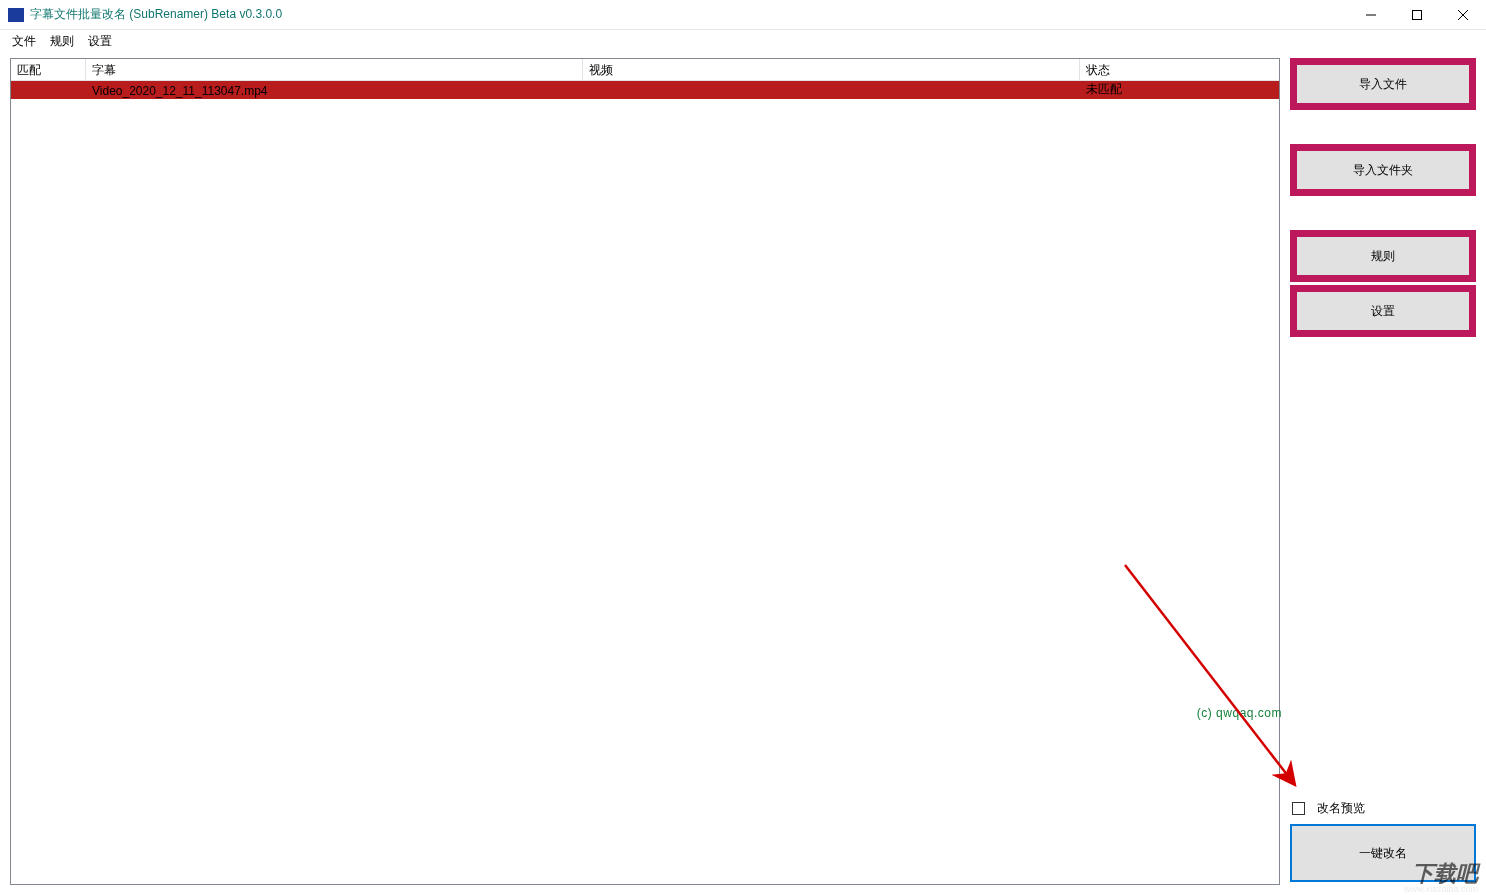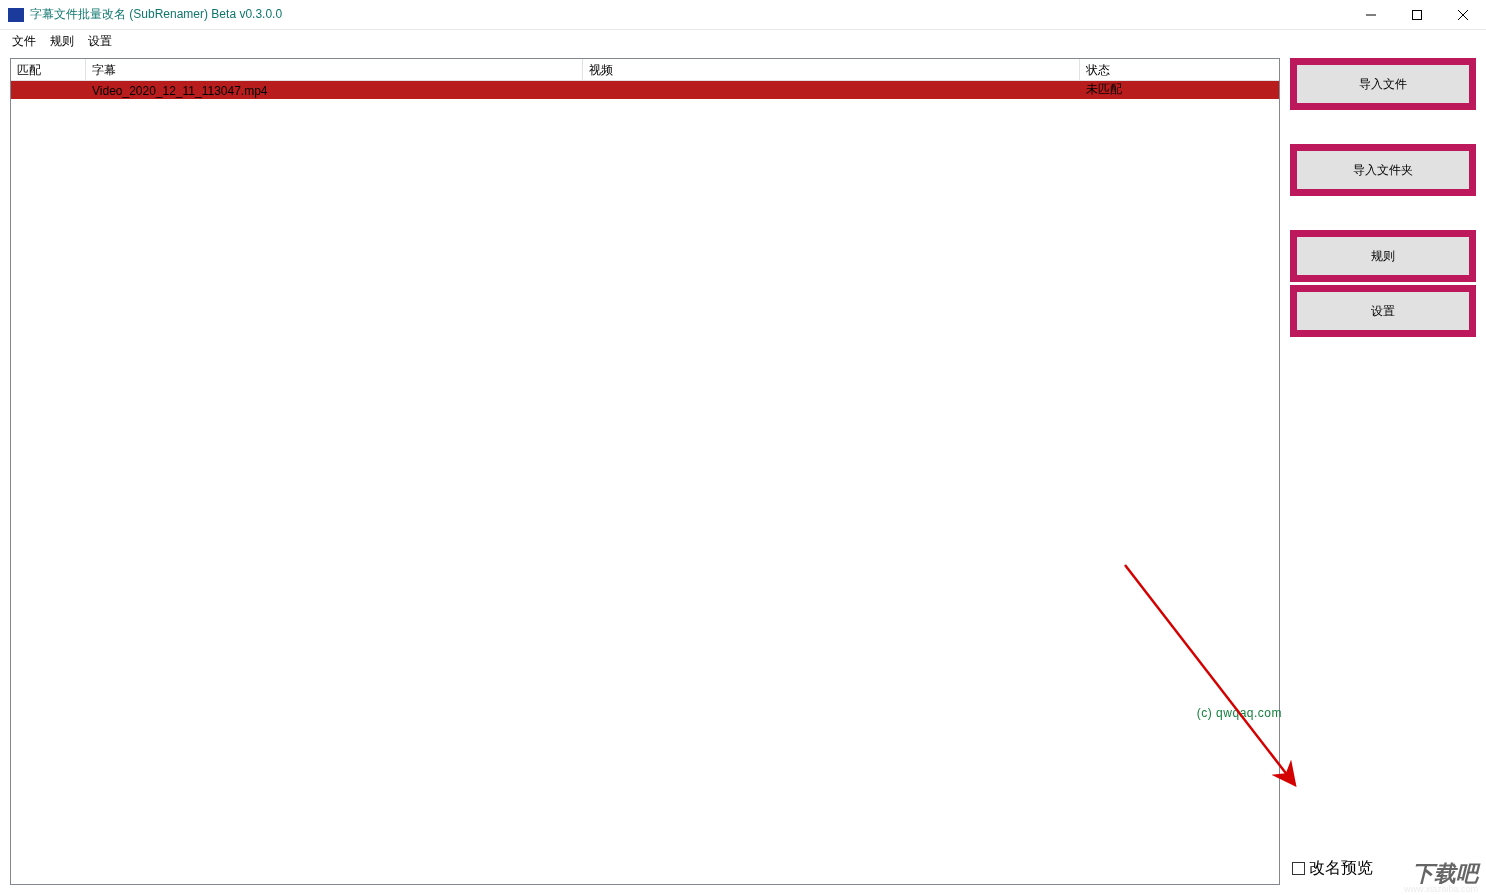--- a/index.html
+++ b/index.html
@@ -107,23 +107,23 @@
       color: #000;
     }
     .side-btn.primary {
       border: 2px solid #0078d7;
       height: 58px;
     }
     .spacer-flex { flex: 1; }
     .checkbox-row {
       display: flex;
       align-items: center;
-      font-size: 16px;
+      font-size: 12px;
       padding: 4px 2px 6px 2px;
-      gap: 4px;
+      gap: 12px;
     }
     .chk {
       width: 13px; height: 13px;
       border: 1px solid #333;
       background: #fff;
     }
 
     
     .watermark1 {
       position: absolute;
@@ -220,20 +220,21 @@
     </div>
     <div class="btn-group">
       <div class="side-btn">规则</div>
       <div class="side-btn">设置</div>
     </div>
     <div class="spacer-flex"></div>
     <div class="checkbox-row">
       <span class="chk"></span>
       <span>改名预览</span>
     </div>
+    <div class="side-btn primary">一键改名</div>
   </div>
 
 </div>
 
 <div class="watermark1">(c) qwqaq.com</div>
 <div class="watermark2">下载吧</div>
 <div class="watermark2-sub">www.xiazaiba.com</div>
 
 <svg class="arrow-svg" width="200" height="250">
   <defs>

